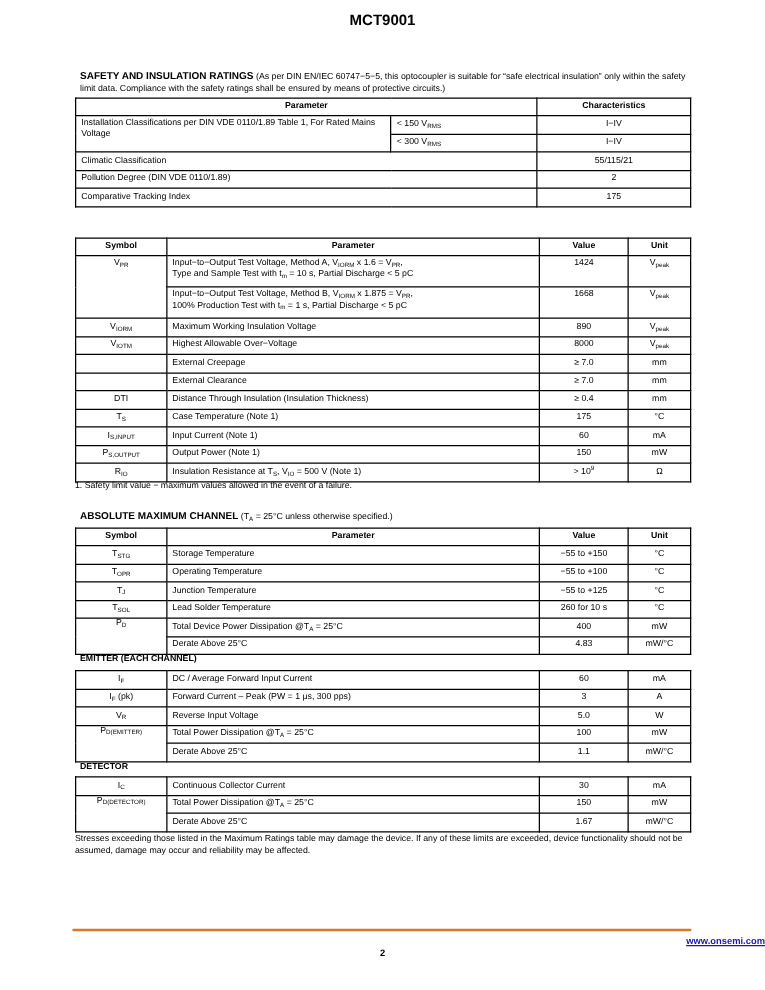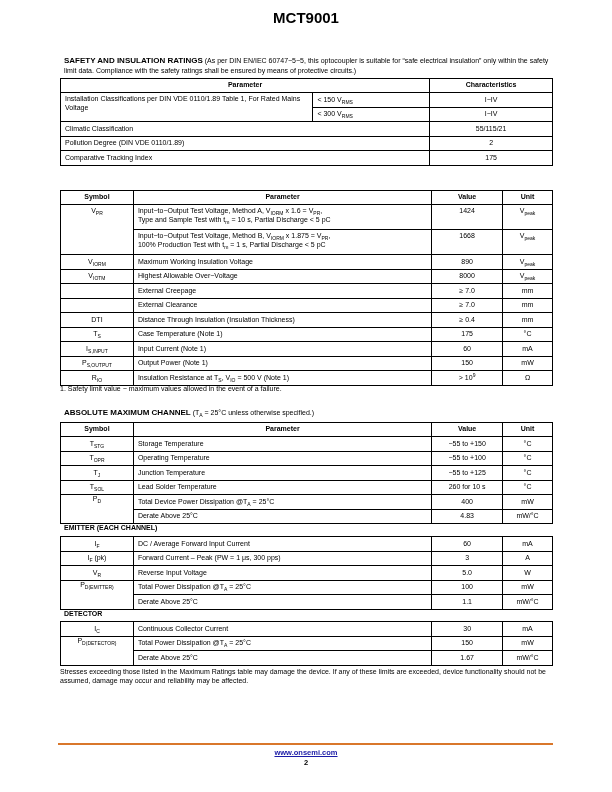--- a/index.html
+++ b/index.html
@@ -1,32 +1,32 @@
 <!DOCTYPE html>
 <html><head>
 <meta charset="utf-8">
 <style>
   html, body { margin:0; padding:0; background:#fff; }
   body { width:612px; height:792px; position:relative; overflow:hidden;
          font-family:"Liberation Sans", sans-serif; color:#000; }
   .title { position:absolute; left:0; width:612px; top:9px; text-align:center;
-           font-weight:bold; font-size:15px; }
+           font-weight:bold; font-size:12px; }
   .sec-head { position:absolute; left:64px; width:490px; font-size:7px; line-height:9.5px; }
   .sec-head b { font-size:8px; }
   table { position:absolute; border-collapse:collapse; font-size:7px; }
   td, th { border:0.8px solid #000; padding:0 4px; height:13.5px; line-height:8.5px; vertical-align:middle; }
   th { font-weight:bold; text-align:center; height:13px; }
   .c { text-align:center; }
   .r2 td { height:22px; vertical-align:top; padding-top:2px; }
   .subhead { position:absolute; left:64px; font-weight:bold; font-size:7px; }
   sub { font-size:5px; vertical-align:-1.5px; line-height:0; }
   sup { font-size:5px; vertical-align:3px; line-height:0; }
   .note { position:absolute; left:60px; font-size:7px; line-height:9px; width:495px; }
   .rule { position:absolute; left:58px; width:495px; top:743px; height:2px; background:#d9772b; }
-  .footer-link { position:absolute; left:0; width:612px; top:748px; text-align:center;
+  .footer-link { position:absolute; left:0; width:612px; top:748px; text-align:right;
                  font-weight:bold; font-size:7.5px; color:#1a1aa6; text-decoration:underline; }
   .pageno { position:absolute; left:0; width:612px; top:758px; text-align:center; font-weight:bold; font-size:7.5px; }
 </style>
 </head>
 <body>
 
 <div class="title">MCT9001</div>
 
 <div class="sec-head" style="top:56px;">
   <b>SAFETY AND INSULATION RATINGS</b>

